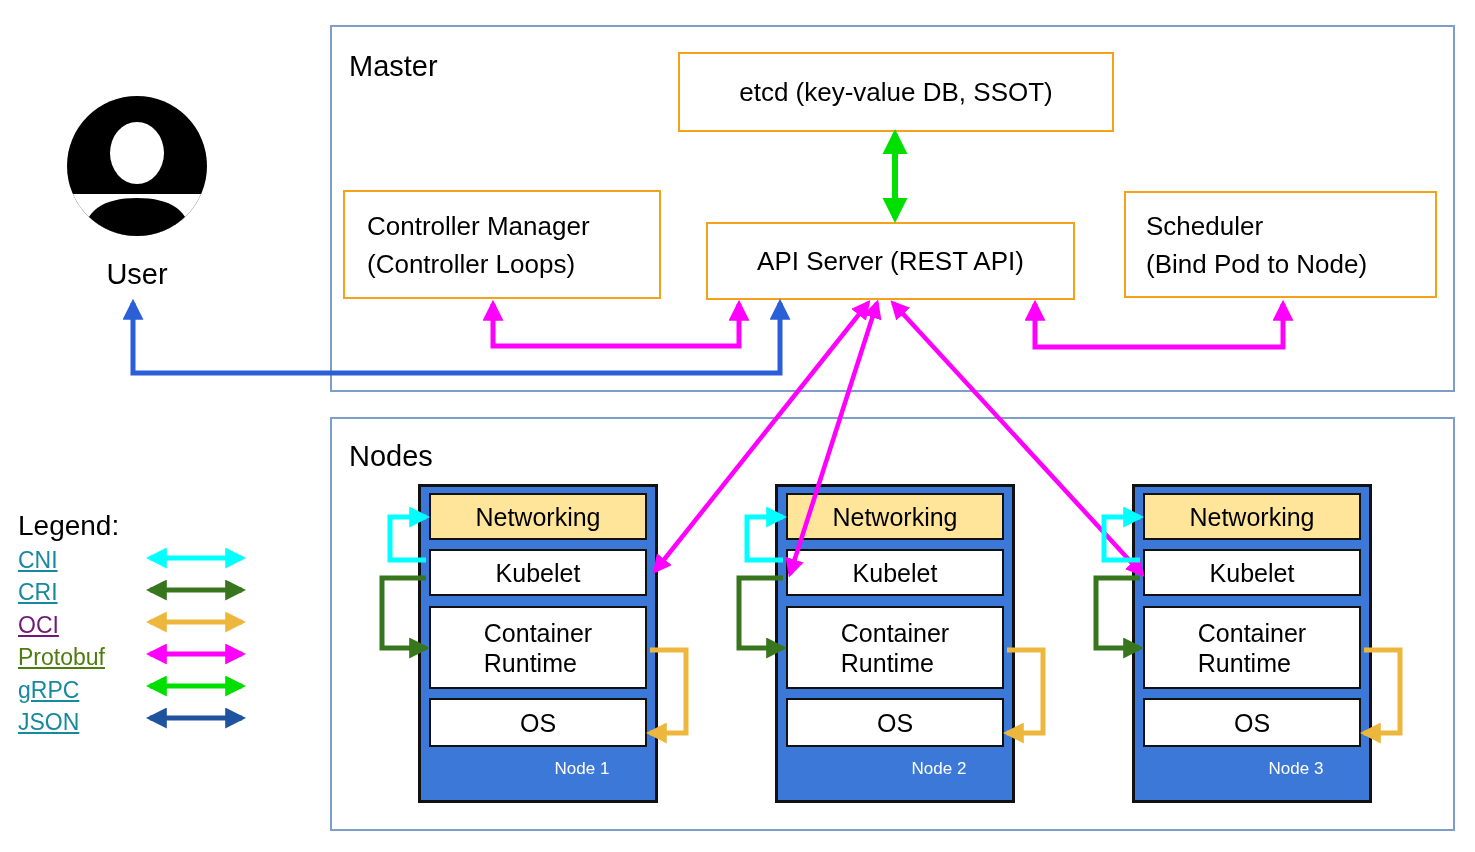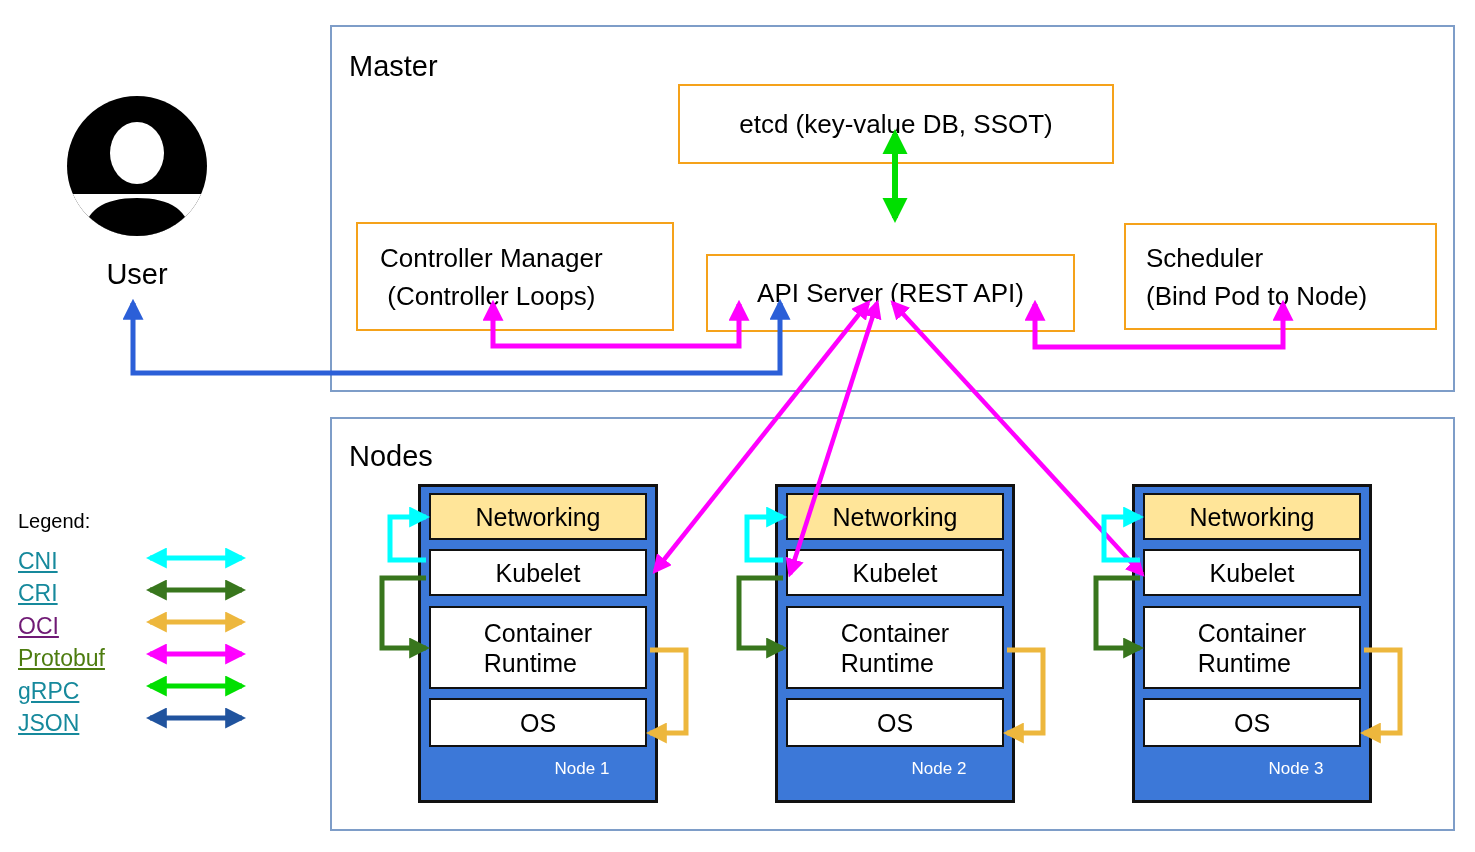--- a/index.html
+++ b/index.html
@@ -2,52 +2,52 @@
 <html><head>
 <meta charset="utf-8">
 <style>
   html,body{margin:0;padding:0;background:#fff;}
   .canvas{
     position:relative;width:1475px;height:852px;background:#fff;overflow:hidden;
     font-family:"Liberation Sans", sans-serif;color:#000;border-radius:13px;
   }
   .frame{position:absolute;border:2px solid #7E9DC8;background:#fff;}
   .frame-title{position:absolute;font-size:29px;color:#000;}
-  .obox{position:absolute;border:2px solid #F5A21A;background:#fff;display:flex;align-items:center;margin-top:32px;}
+  .obox{position:absolute;border:2px solid #F5A21A;background:#fff;display:flex;align-items:center;}
   .obox.center{justify-content:center;text-align:center;}
   .obox .txt{font-size:26px;line-height:38px;}
   .obox .txt.pad{padding-left:22px;}
   .node{position:absolute;width:234px;height:313px;border:3px solid #111;background:#3C78D8;}
   .nlayer{position:absolute;left:8px;width:214px;border:2px solid #111;background:#fff;
           display:flex;align-items:center;justify-content:center;text-align:left;
           font-size:25px;line-height:30px;}
   .nlayer.tan{background:#FFE599;}
   .nname{position:absolute;left:0;width:100%;top:272px;text-align:center;color:#fff;font-size:17px;padding-left:44px;}
   .userlabel{position:absolute;left:77px;top:258px;width:120px;text-align:center;font-size:29px;}
   .legend{position:absolute;left:18px;top:510px;}
-  .legend .ltitle{font-size:20px;color:#000;margin-bottom:12px;}
+  .legend .ltitle{font-size:28px;color:#000;margin-bottom:2px;}
   .legend .litem{display:block;font-size:23px;line-height:32.4px;text-decoration:underline;cursor:pointer;}
   svg.overlay{position:absolute;left:0;top:0;z-index:6;pointer-events:none;}
   .zboxes{position:absolute;left:0;top:0;z-index:2;}
 </style>
 </head>
 <body>
 
 <div class="canvas">
 
   <div class="zboxes">
 
     <div class="frame" id="master" style="left: 330px; top: 25px; width: 1121px; height: 363px; border-color: rgb(126, 157, 200);"></div>
     <div class="frame-title" style="left:349px;top:50px;">Master</div>
 
     <div class="obox center" style="left: 678px; top: 52px; width: 432px; height: 76px; border-color: rgb(245, 162, 26);">
       <div class="txt">etcd (key-value DB, SSOT)</div>
     </div>
 
-    <div class="obox" style="left: 356px; top: 190px; width: 314px; height: 105px; border-color: rgb(245, 162, 26); text-align: center;">
+    <div class="obox" style="left: 343px; top: 190px; width: 314px; height: 105px; border-color: rgb(245, 162, 26);">
       <div class="txt pad">
         <div>Controller Manager</div>
         <div>(Controller Loops)</div>
       </div>
     </div>
 
     <div class="obox center" style="left: 706px; top: 222px; width: 365px; height: 74px; border-color: rgb(245, 162, 26);">
       <div class="txt">API Server (REST API)</div>
     </div>
 

